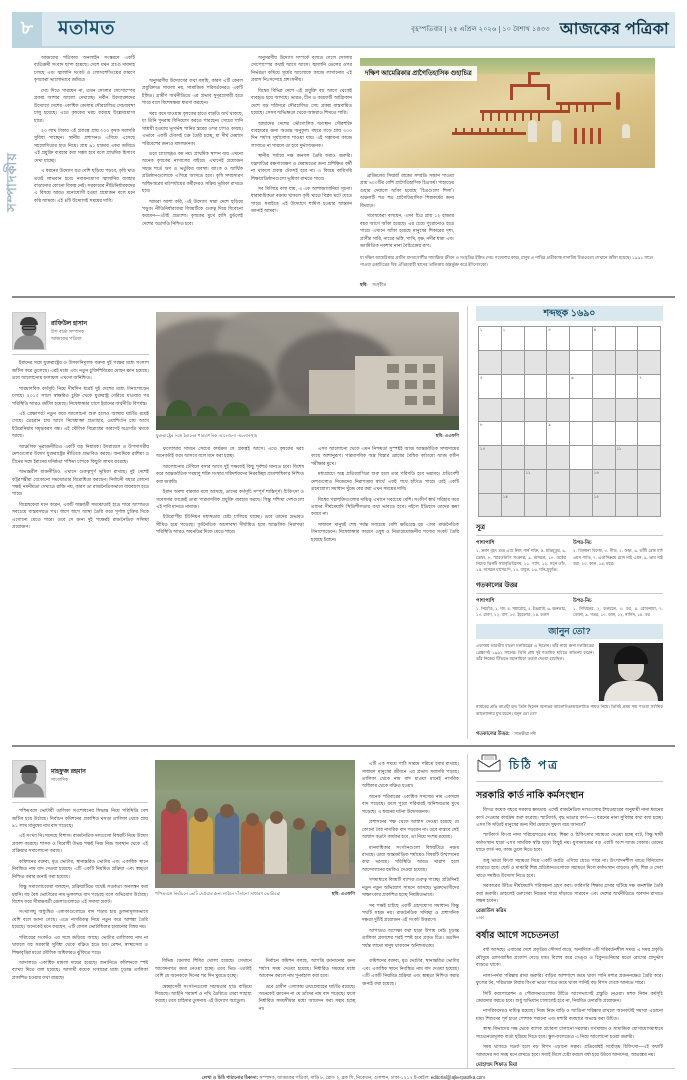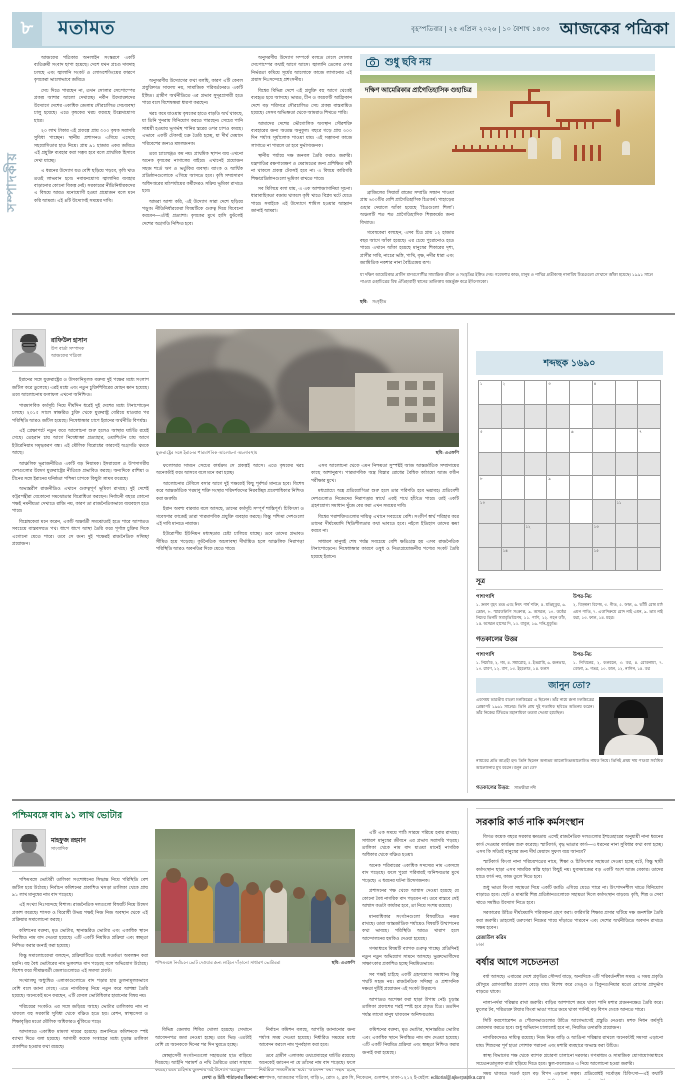--- a/index.html
+++ b/index.html
@@ -112,22 +112,22 @@
     width:100%; height:118px; position:relative; overflow:hidden;
     background:linear-gradient(180deg,#b8b3aa 0%, #a39d93 38%, #8e8780 62%, #6e6a64 100%);
   }
   .np-smoke { position:absolute; border-radius:50%; background:rgba(120,115,110,.85); filter:blur(3px); }
   .np-bldg { position:absolute; background:#cfc9bd; }
   .np-win { position:absolute; background:#8b8579; }
   .np-tree { position:absolute; background:#3f5a33; border-radius:50% 50% 40% 40%; }
 
   
   .cw-title {
-    background:#d9e7ee; height:24px; display:flex; align-items:center; justify-content:center;
-    font-size:9.5px; font-weight:bold; color:#17506b;margin-top:28px;
+    background:#d9e7ee; height:15px; display:flex; align-items:center; justify-content:center;
+    font-size:9.5px; font-weight:bold; color:#17506b;
   }
   .cw-grid { display:grid; grid-template-columns: repeat(8, 1fr); margin:5px 2px 0 2px;
     border-top:1px solid #9a9a9a; border-left:1px solid #9a9a9a; }
   .cw-cell { position:relative; padding-top:100%; border-right:1px solid #9a9a9a;
     border-bottom:1px solid #9a9a9a; background:#ffffff; }
   .cw-cell.shade { background:#e3e3e3; }
   .cw-cell span { position:absolute; left:1px; top:0px; font-size:4px; color:#333; }
 
   .clue-head { font-size:6.5px; font-weight:bold; margin:5px 0 2px 0; color:#111; }
   .clue-cols { display:flex; gap:7px; }
@@ -214,30 +214,20 @@
       <div class="body-txt" style="width:101px;">
         <p>অনুসরণীয় উদ্যোগ সম্পর্কে বলতে গেলে সোলার সেচপাম্পের কথাই আগে আসে। জ্বালানি তেলের ওপর নির্ভরতা কমিয়ে সূর্যের আলোকে কাজে লাগানোর এই প্রয়াস নিঃসন্দেহে প্রশংসনীয়।</p>
         <p>বিশ্বের বিভিন্ন দেশে এই প্রযুক্তি বহু আগে থেকেই ব্যবহৃত হয়ে আসছে। ভারত, চীন ও কয়েকটি আফ্রিকান দেশে বড় পরিসরে সৌরচালিত সেচ প্রকল্প বাস্তবায়িত হয়েছে। সেসব অভিজ্ঞতা থেকে আমরাও শিখতে পারি।</p>
         <p>আমাদের দেশের ভৌগোলিক অবস্থান সৌরশক্তি ব্যবহারের জন্য অত্যন্ত অনুকূল। বছরে গড়ে প্রায় ৩০০ দিন পর্যাপ্ত সূর্যালোক পাওয়া যায়। এই সম্ভাবনা কাজে লাগাতে না পারলে তা হবে দুর্ভাগ্যজনক।</p>
         <p>স্থানীয় পর্যায়ে দক্ষ জনবল তৈরি করাও জরুরি। যন্ত্রপাতির রক্ষণাবেক্ষণ ও মেরামতের জন্য প্রশিক্ষিত কর্মী না থাকলে প্রকল্প টেকসই হবে না। এ বিষয়ে কারিগরি শিক্ষাপ্রতিষ্ঠানগুলো ভূমিকা রাখতে পারে।</p>
         <p>সব মিলিয়ে বলা যায়, এ এক আশাজাগানিয়া সূচনা। ধারাবাহিকতা বজায় থাকলে কৃষি খাতে বিপ্লব ঘটে যেতে পারে। সবাইকে এই উদ্যোগে শামিল হওয়ার আহ্বান জানাই আমরা।</p>
       </div>
     </div>
 
     <div class="top-right">
-      <div class="pbox-title">
-        <span class="cam-icon">
-          <svg width="13" height="10" viewBox="0 0 13 10">
-            <rect x="0.5" y="2.5" width="12" height="7" rx="1.5" fill="none" stroke="#17506b" stroke-width="1"></rect>
-            <path d="M3.5 2.5 L4.6 0.8 L8.4 0.8 L9.5 2.5" fill="none" stroke="#17506b" stroke-width="1"></path>
-            <circle cx="6.5" cy="6" r="2.2" fill="none" stroke="#17506b" stroke-width="1"></circle>
-          </svg>
-        </span>
-        <span>শুধু ছবি নয়</span>
-      </div>
 
       <div class="photo-frame">
         <div class="cave-photo">
           <div class="sky"></div>
 
           <div class="fig" style="left:150px; top:26px; width:40px; height:3px;"></div>
           <div class="fig" style="left:150px; top:26px; width:3px; height:16px;"></div>
           <div class="fig" style="left:187px; top:26px; width:3px; height:16px;"></div>
           <div class="fig" style="left:168px; top:16px; width:3px; height:12px;"></div>
           <div class="fig" style="left:168px; top:14px; width:12px; height:3px;"></div>
@@ -508,21 +498,20 @@
         </div>
       </div>
     </div>
   </div>
 
   <div class="rule-dark" style="margin-top:6px;"></div>
 
   <div class="story2">
     <div class="s2-wrap">
       <div class="s2-main">
-        <div class="kicker">পশ্চিমবঙ্গে বাদ ৯১ লাখ ভোটার</div>
 
         <div style="display:flex; gap:7px; margin-top:6px;">
           <div style="width:140px;">
             <div class="author-card">
               <div class="avatar">
                 <div class="body"></div>
                   <div class="head"></div>
                   <div class="hair"></div>
               </div>
               <div class="author-meta">
@@ -597,20 +586,32 @@
               <div class="body-txt" style="width:97px;">
                 <p>কমিশনের বক্তব্য, মৃত ভোটার, স্থানান্তরিত ভোটার এবং একাধিক স্থানে নিবন্ধিত নাম বাদ দেওয়া হয়েছে। এটি একটি নিয়মিত প্রক্রিয়া এবং স্বচ্ছতা নিশ্চিত করার জন্যই করা হয়েছে।</p>
 
               </div>
             </div>
           </div>
         </div>
       </div>
 
       <div class="s2-side">
+        <div class="lp-title">
+          <span class="env-icon">
+            <svg width="26" height="20" viewBox="0 0 26 20">
+              <path d="M2 17 L2 6 L13 13 L24 6 L24 17 Z" fill="#ffffff" stroke="#4a4a4a" stroke-width="1"></path>
+              <path d="M2 6 L13 13 L24 6" fill="none" stroke="#4a4a4a" stroke-width="1"></path>
+              <path d="M6 6 L6 1 L20 1 L20 6" fill="#ffffff" stroke="#4a4a4a" stroke-width="1"></path>
+              <line x1="8" y1="3" x2="18" y2="3" stroke="#9a9a9a" stroke-width="0.8"></line>
+              <line x1="8" y1="5" x2="18" y2="5" stroke="#9a9a9a" stroke-width="0.8"></line>
+            </svg>
+          </span>
+          <span class="lp-title-txt">চিঠি পত্র</span>
+        </div>
         <div class="rule"></div>
 
         <div class="letter-head">সরকারি কার্ড নাকি কর্মসংস্থান</div>
         <div class="body-txt">
           <p>বিগত কয়েক বছরে সরকার ক্ষমতায় এসেই রাজনৈতিক দলগুলোর ইশতেহারের অনুযায়ী নানা ধরনের কার্ড দেওয়ার কার্যক্রম শুরু করেছে। স্মার্টকার্ড, বৃদ্ধ ভাতার কার্ড—এ ধরনের নানা সুবিধার কথা বলা হচ্ছে। এসব কি সত্যিই মানুষের জন্য দীর্ঘ মেয়াদে সুফল বয়ে আনবে?</p>
           <p>স্মার্টকার্ড কিংবা নানা পরিচয়পত্রের নামে, শিক্ষা ও চিকিৎসার সহায়তা দেওয়া হচ্ছে বটে, কিন্তু স্থায়ী কর্মসংস্থান ছাড়া এসব সাময়িক স্বস্তি ছাড়া কিছুই নয়। যুবসমাজের বড় একটি অংশ আজ বেকার। তাদের হাতে কার্ড নয়, কাজ তুলে দিতে হবে।</p>
           <p>শুধু ভাতা কিংবা সহায়তা দিয়ে একটি জাতি এগিয়ে যেতে পারে না। উৎপাদনশীল খাতে বিনিয়োগ বাড়াতে হবে। ছোট ও মাঝারি শিল্প প্রতিষ্ঠানগুলোকে সহায়তা দিলে কর্মসংস্থান বাড়বে। কৃষি, শিল্প ও সেবা খাতে সমন্বিত উদ্যোগ নিতে হবে।</p>
           <p>সরকারের উচিত দীর্ঘমেয়াদি পরিকল্পনা গ্রহণ করা। কারিগরি শিক্ষার প্রসার ঘটিয়ে দক্ষ জনশক্তি তৈরি করা জরুরি। তাহলেই তরুণেরা নিজের পায়ে দাঁড়াতে পারবেন এবং দেশের অর্থনীতিতে অবদান রাখতে সক্ষম হবেন।</p>
         </div>
         <div class="sig-name">রেজাউল করিম</div>

